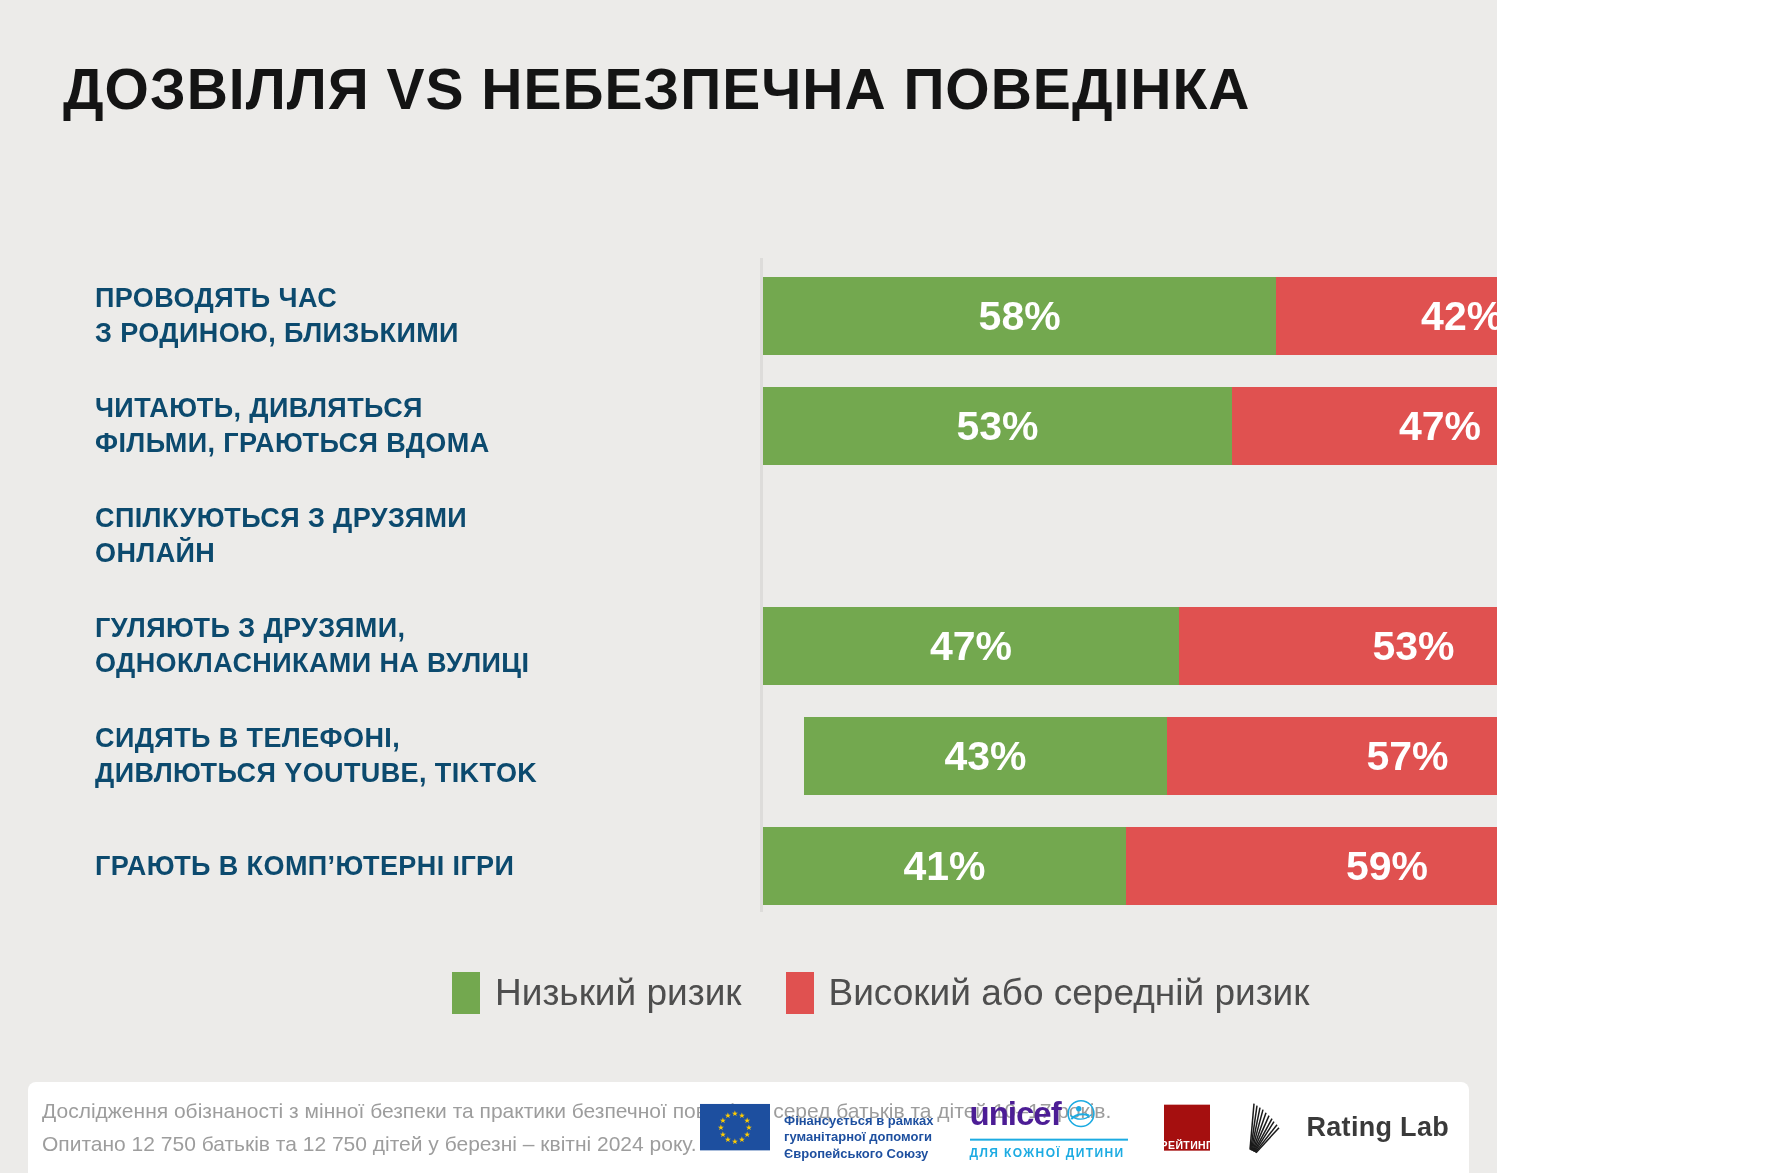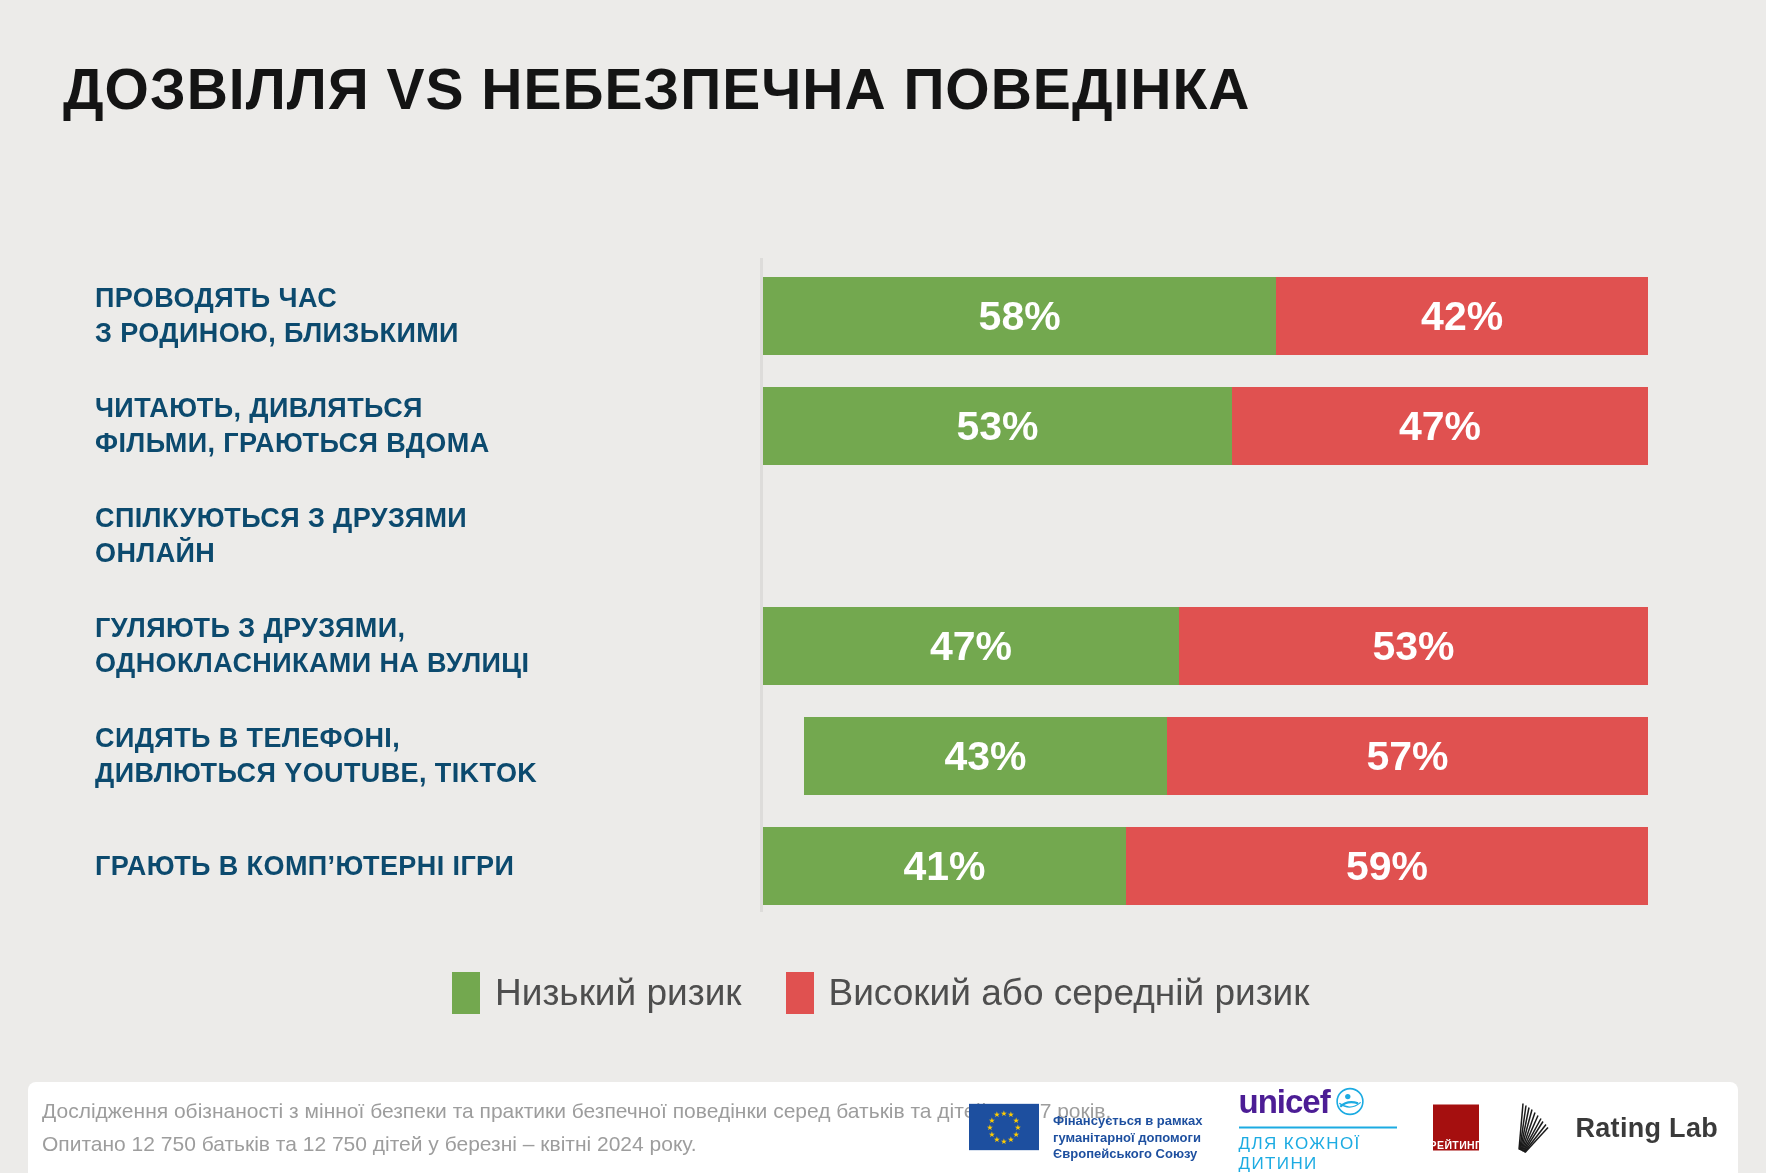--- a/index.html
+++ b/index.html
@@ -1,17 +1,17 @@
 <!DOCTYPE html>
 <html><head>
 <meta charset="utf-8">
 <style>
   html,body{margin:0;padding:0;}
   .slide{
-    position:relative; width:1766px; height:1173px; overflow:hidden;
+    position:relative; width:1497px; height:1173px; overflow:hidden;
     background:#ecebe9;
     font-family:"Liberation Sans", sans-serif;
   }
   .title{
     position:absolute; left:63px; top:56px;
     font-size:57px; font-weight:800; letter-spacing:1px; color:#141414;
   }
   .axis-line{
     position:absolute; left:760px; top:258px; width:3px; height:654px;
     background:#dddcda;
@@ -46,21 +46,21 @@
   .logos{
     position:absolute; right:20px; top:50%; transform:translateY(-50%);
     display:flex; align-items:center; gap:36px;
   }
   .eu{ display:flex; align-items:center; gap:14px; }
   .eu-text{ font-size:13px; font-weight:700; color:#1d4f9f; line-height:1.3;margin-top:20px; }
   .unicef{ display:flex; flex-direction:column; width:158px; }
   .unicef-top{ display:flex; align-items:center; gap:4px; }
   .unicef-wordmark{ font-size:33px; font-weight:700; color:#4c1d95; letter-spacing:-1px; }
   .unicef-divider{ border-top:2px solid #1cabe2; margin:6px 0 5px; }
-  .unicef-tagline{ font-size:17px; letter-spacing:1.4px; color:#1cabe2; }
+  .unicef-tagline{ font-size:12px; letter-spacing:1.4px; color:#1cabe2;font-weight:bold; }
   .rating{
     width:46px; height:46px; background:#a50f0f; box-sizing:border-box;
     display:flex; align-items:flex-end; justify-content:center; padding-bottom:0;
     color:#ffffff; font-size:10.5px; font-weight:700; letter-spacing:0.4px;
   }
   .rlab{ display:flex; align-items:center; gap:23px; }
   .rlab-label{ font-size:27px; font-weight:700; color:#3a3a3a; letter-spacing:0.3px; }
 </style>
 </head>
 <body>

